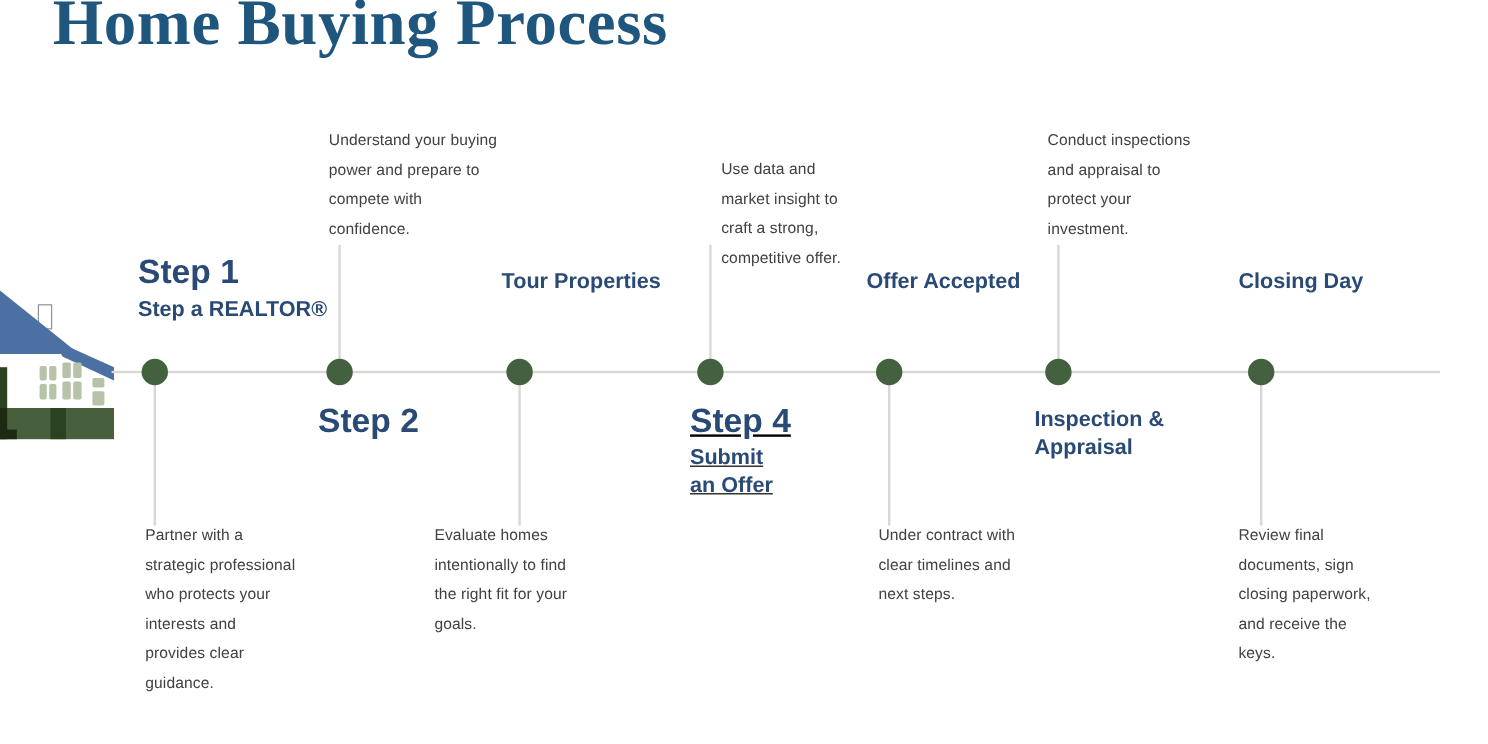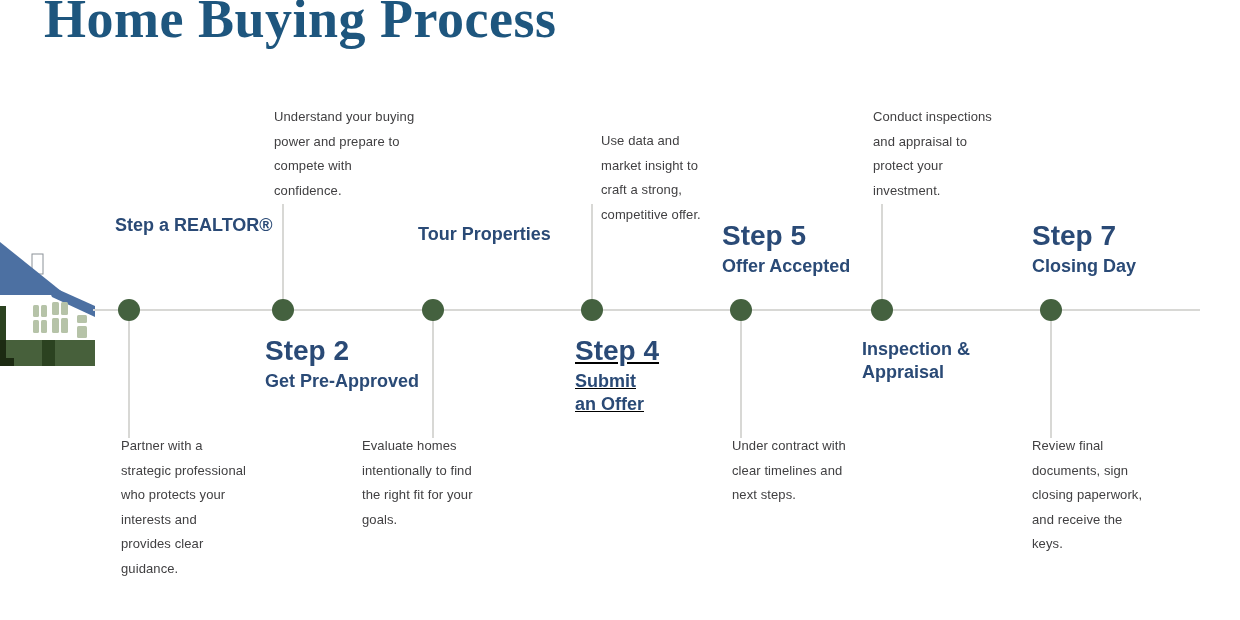--- a/index.html
+++ b/index.html
@@ -85,37 +85,35 @@
 
 <div class="abs tl-dot" style="left:118px;top:299px;"></div>
 <div class="abs tl-dot" style="left:272px;top:299px;"></div>
 <div class="abs tl-dot" style="left:422px;top:299px;"></div>
 <div class="abs tl-dot" style="left:581px;top:299px;"></div>
 <div class="abs tl-dot" style="left:730px;top:299px;"></div>
 <div class="abs tl-dot" style="left:871px;top:299px;"></div>
 <div class="abs tl-dot" style="left:1040px;top:299px;"></div>
 
 <div class="abs step-label" style="left:115px;top:211px;">
+  <div class="num">Step 1</div>
   <div class="name">Step a REALTOR®</div>
 </div>
 <div class="abs step-label" style="left:418px;top:220px;">
   <div class="name">Tour Properties</div>
 </div>
 <div class="abs step-label" style="left:722px;top:220px;">
-  <div class="num">Step 5</div>
   <div class="name">Offer Accepted</div>
 </div>
 <div class="abs step-label" style="left:1032px;top:220px;">
-  <div class="num">Step 7</div>
   <div class="name">Closing Day</div>
 </div>
 
 <div class="abs step-label" style="left:265px;top:335px;">
   <div class="num">Step 2</div>
-  <div class="name">Get Pre-Approved</div>
 </div>
 <div class="abs step-label" style="left:575px;top:335px;text-decoration:underline;">
   <div class="num">Step 4</div>
   <div class="name">Submit
 an Offer</div>
 </div>
 <div class="abs step-label" style="left:862px;top:335px;">
   <div class="name">Inspection &amp;
 Appraisal</div>
 </div>

